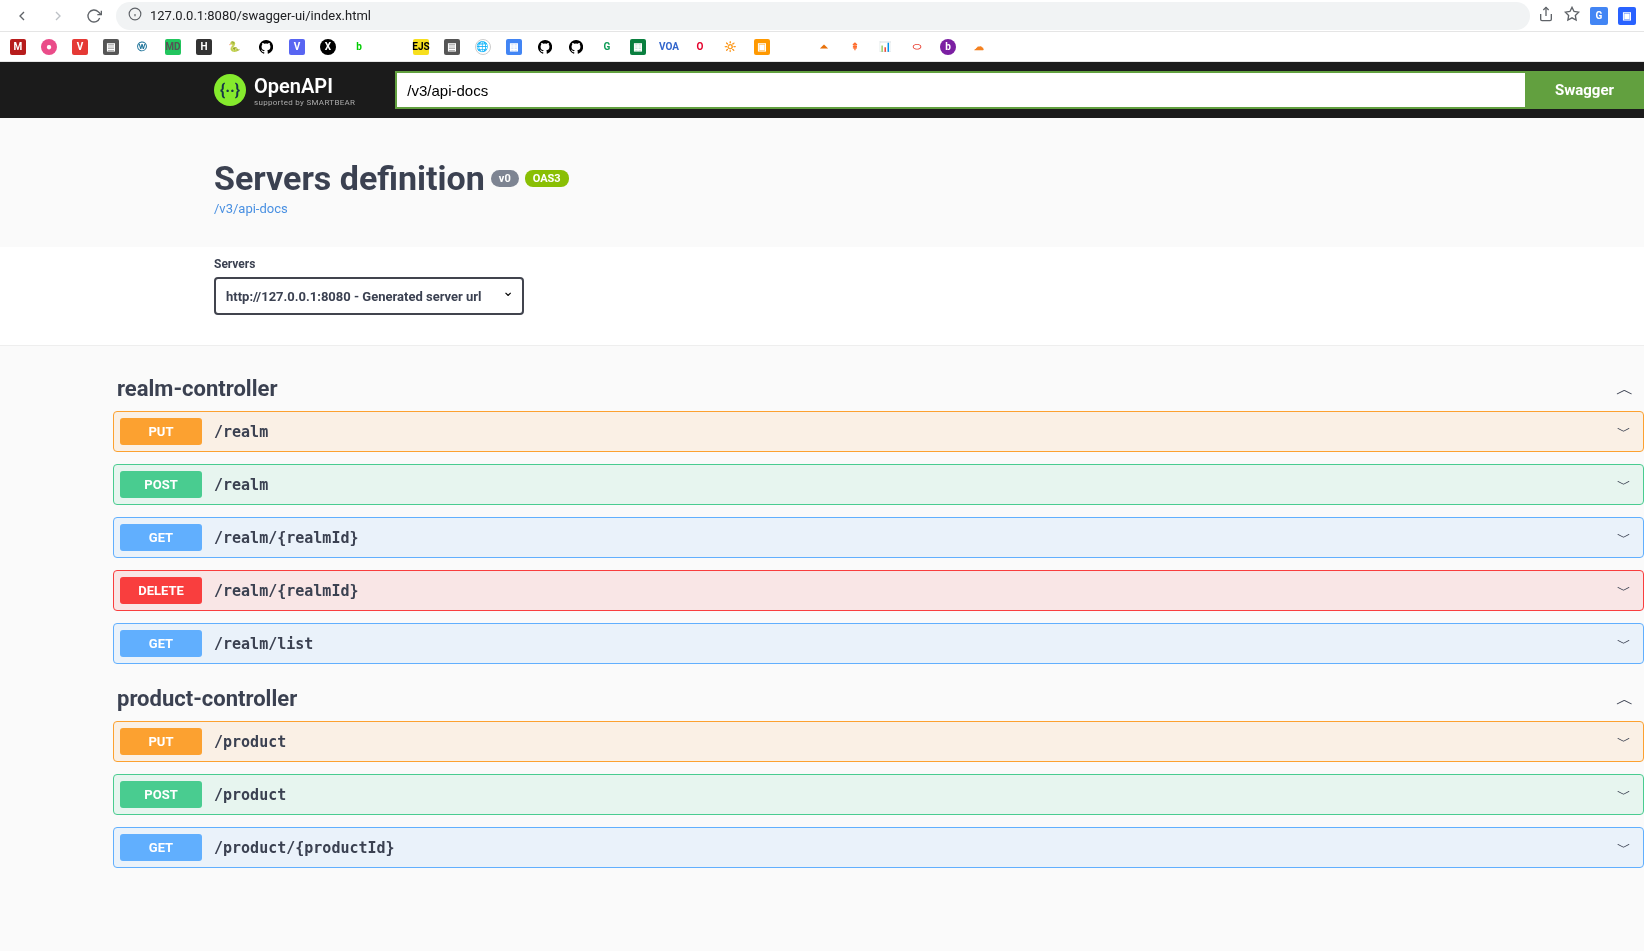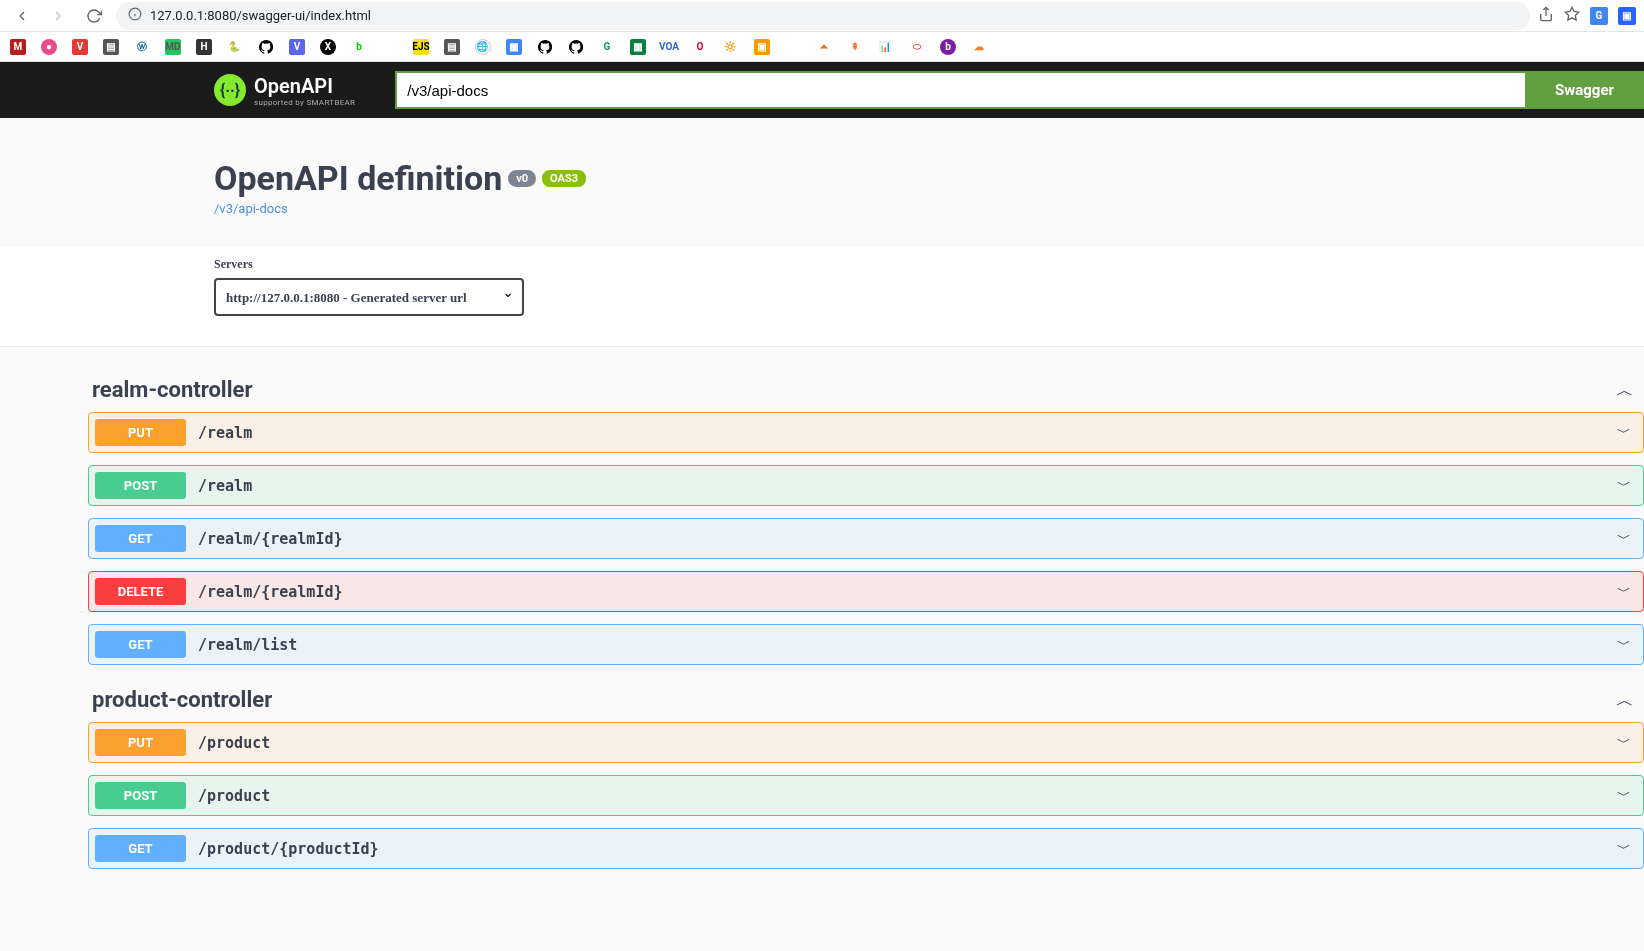--- a/index.html
+++ b/index.html
@@ -31,34 +31,34 @@
   .info-block { background:#fafafa; padding: 40px 0 30px; }
   .info-inner { max-width: 1230px; margin: 0 0 0 214px; }
   .title-row { display:flex; align-items:center; gap:6px;}
   .api-title { font-size: 34px; font-weight: 700; color: #3b4151; }
   .version-badge { background:#7d8492; color:#fff; font-size:11px; font-weight:700; padding:2px 8px; border-radius:14px; }
   .oas-badge { background:#89bf04; color:#fff; font-size:11px; font-weight:700; padding:2px 8px; border-radius:8px; }
   .api-docs-link { color:#4990e2; font-size:13px; text-decoration:none; }
 
   
   .servers-block{ background:#fff; padding: 10px 0 30px; border-bottom:1px solid #eee;}
-  .servers-inner { max-width:1230px; margin: 0 0 0 214px; font-family: Liberation Serif, serif;}
+  .servers-inner { max-width:1230px; margin: 0 0 0 214px;}
   .servers-label{ font-size:12px; font-weight:700; color:#3b4151; margin-bottom:6px;}
   .server-select{ border:2px solid #41444e; border-radius:4px; height:38px; width:310px; padding:0 20px 0 10px; font-size:13px; font-weight:700; color:#3b4151; background:#fff; appearance:none; position:relative; font-family:inherit;}
   .select-wrap{ position:relative; display:inline-block;}
   .select-wrap::after{ content:"⌄"; position:absolute; right:10px; top:6px; font-size:14px; pointer-events:none;}
 
   
-  .ops { margin-left: 88px; padding-top: 20px; }
+  .ops { margin-left: 113px; padding-top: 20px; }
   .tag-header { display:flex; align-items:center; justify-content:space-between; cursor:pointer; padding: 10px 4px; }
   .tag-name { font-size: 22px; font-weight:700; color:#3b4151; }
   .tag-chev { font-size:18px; color:#3b4151; margin-right:6px;}
 
   .op { display:flex; align-items:center; border-radius:4px; border:1px solid; padding:6px; margin-bottom:12px; cursor:pointer; }
-  .op-method { width:91px; text-align:center; padding:6px 0; border-radius:3px; color:#fff; font-size:13px; font-weight:700; font-family:inherit;}
+  .op-method { width:82px; text-align:center; padding:6px 0; border-radius:3px; color:#fff; font-size:13px; font-weight:700; font-family:inherit;}
   .op-path { font-family: "SFMono-Regular", Consolas, monospace; font-size:15px; font-weight:600; color:#3b4151; padding-left:12px; flex:1;}
   .op-chev { color:#3b4151; font-size:14px; padding-right:6px;}
 
   .op.put { background:#fca1301a; border-color:#fca130;}
   .op.put .op-method{ background:#fca130;}
   .op.post { background:#49cc901a; border-color:#49cc90;}
   .op.post .op-method{ background:#49cc90;}
   .op.get { background:#61affe1a; border-color:#61affe;}
   .op.get .op-method{ background:#61affe;}
   .op.delete { background:#f93e3e1a; border-color:#f93e3e;}
@@ -170,21 +170,21 @@
   </div>
   <div class="explore-wrap">
     <input class="explore-input" value="/v3/api-docs" style="">
     <button class="explore-btn">Swagger</button>
   </div>
 </div>
 
 <div class="info-block">
   <div class="info-inner">
     <div class="title-row">
-      <h2 class="api-title">OpenAPI definition</h2>
+      <h2 class="api-title">Servers definition</h2>
       <span class="version-badge">v0</span>
       <span class="oas-badge">OAS3</span>
     </div>
     <a href="#" class="api-docs-link">/v3/api-docs</a>
   </div>
 </div>
 
 <div class="servers-block">
   <div class="servers-inner">
     <div class="servers-label">Servers</div>

